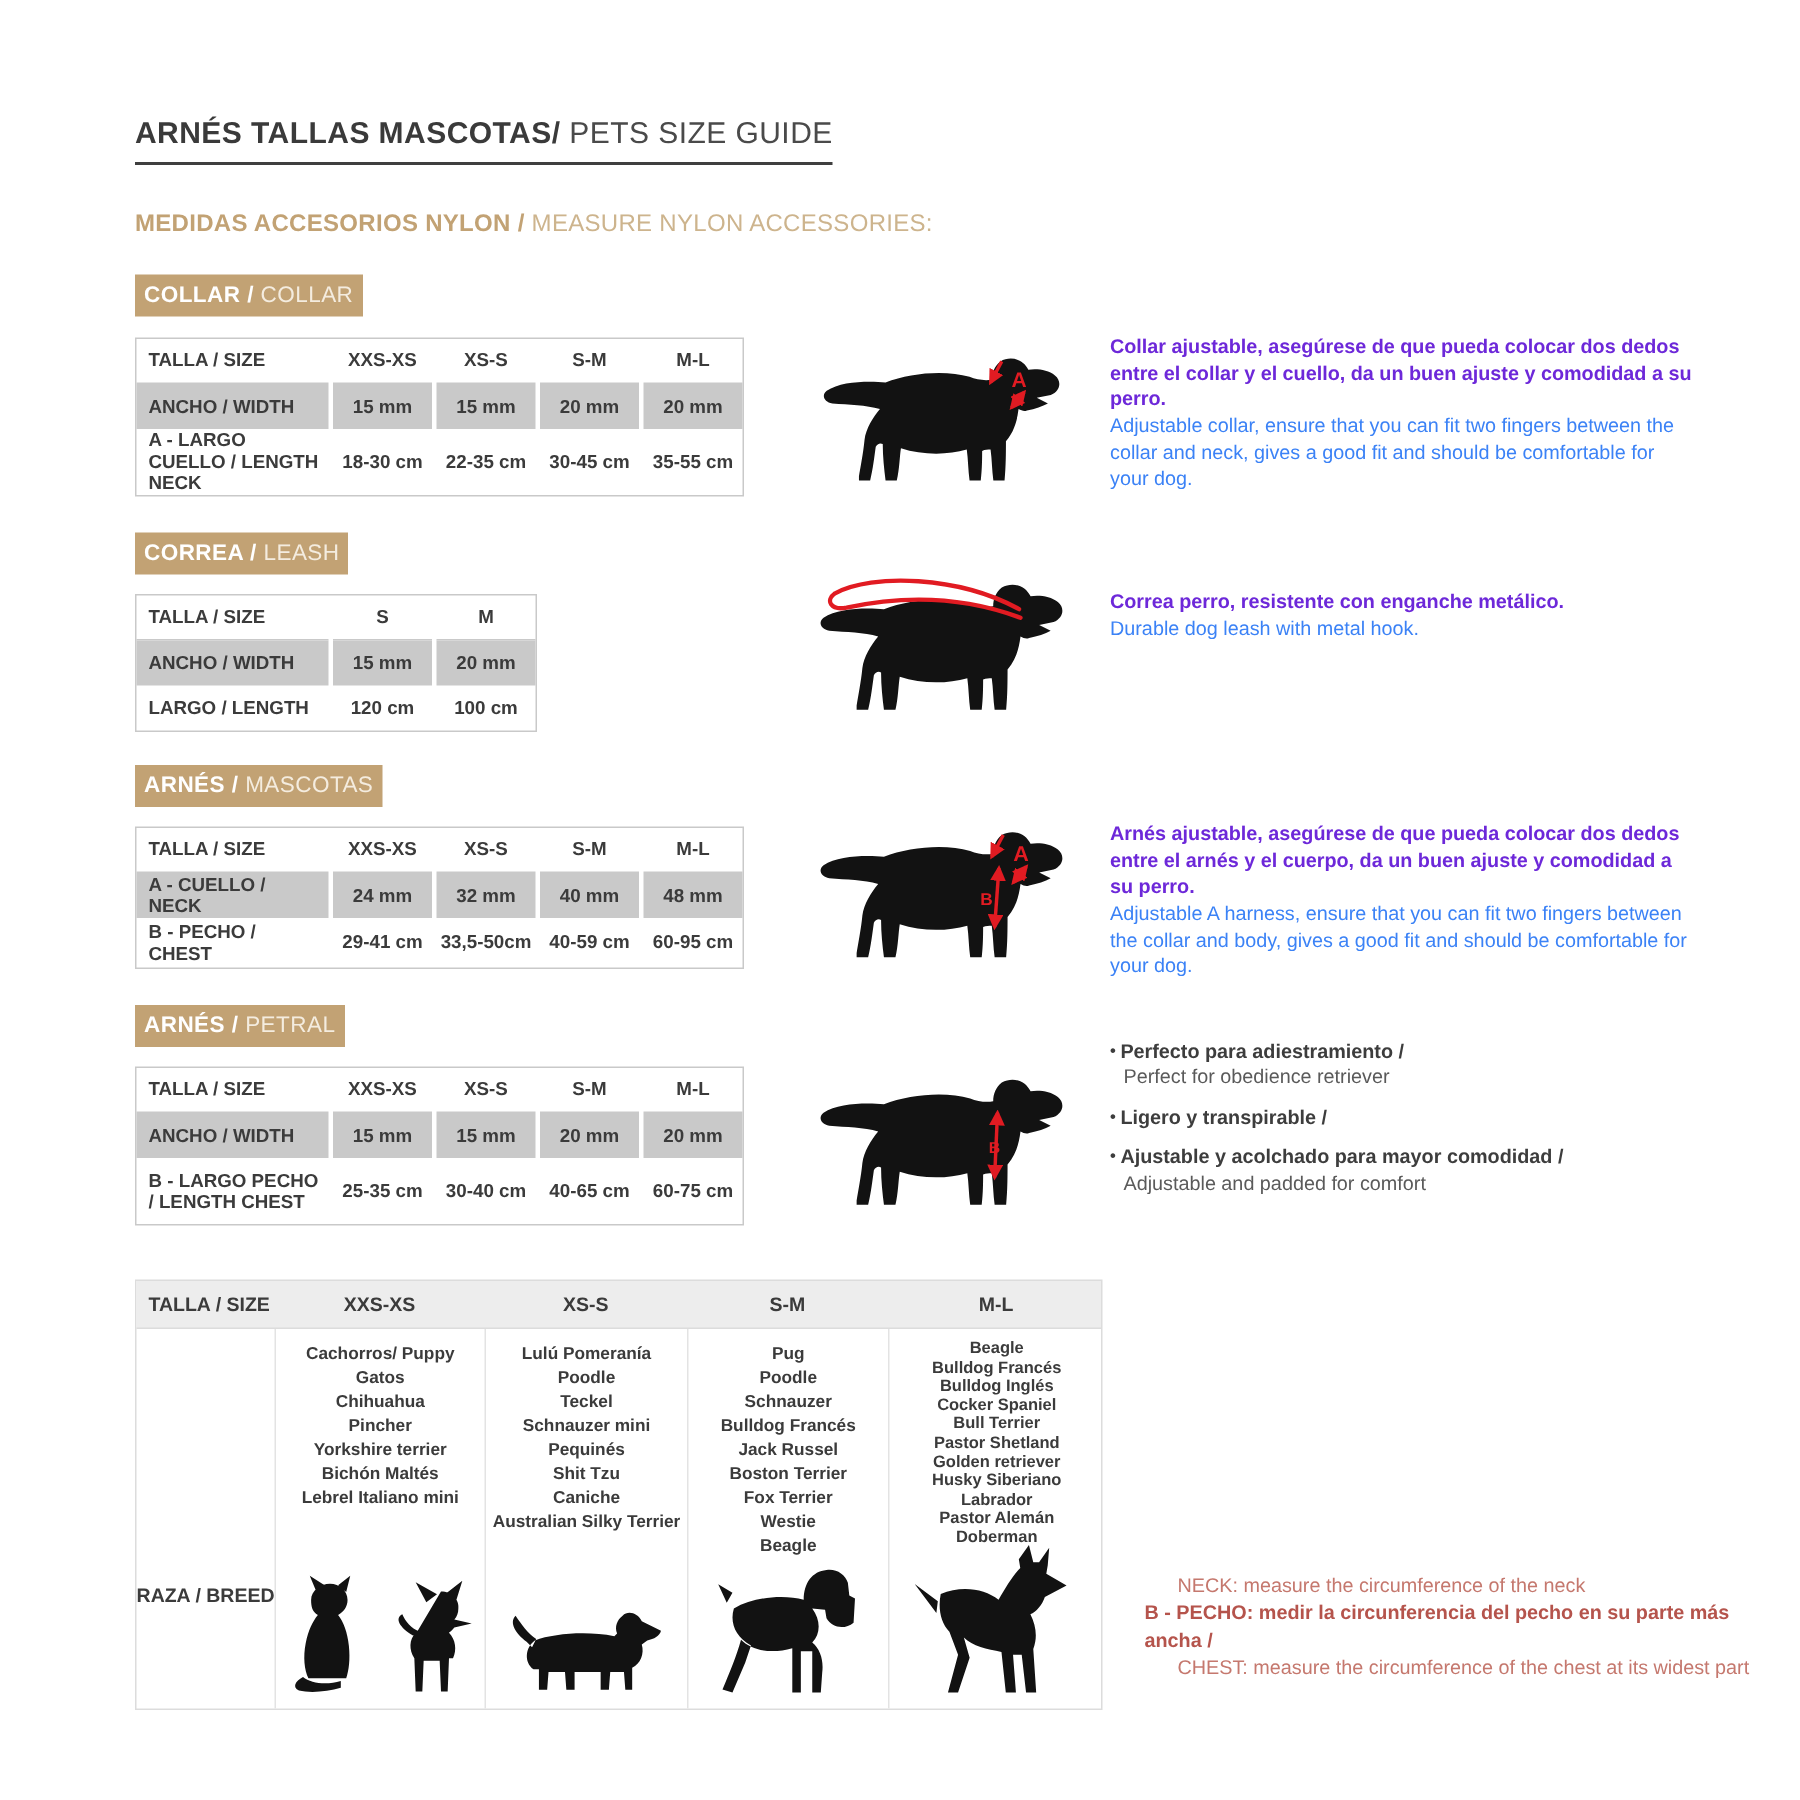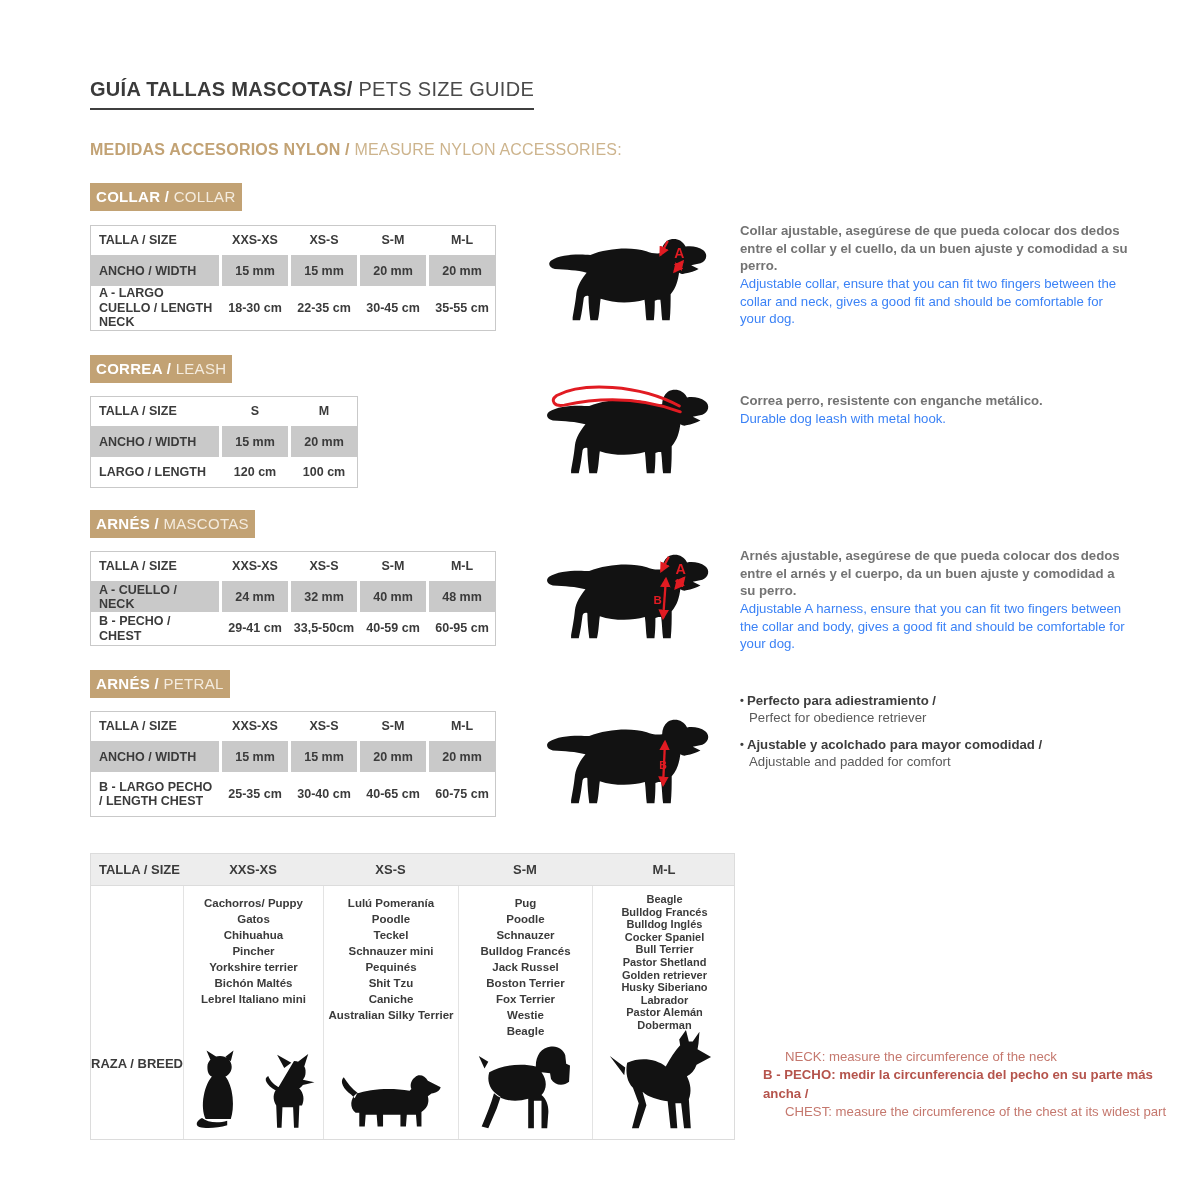--- a/index.html
+++ b/index.html
@@ -27,21 +27,21 @@
   .spec .cell{display:flex;align-items:center;justify-content:center;font-size:12.5px;font-weight:bold;text-align:center;line-height:1.15;color:#3b3b3b}
   .spec .lbl{justify-content:flex-start;text-align:left;padding-left:8px;padding-right:4px}
   .spec .hd{height:30px;border-bottom:1px solid var(--table-border,#c9c9c9)}
   .spec .sh{height:30px;background:var(--row-gray,#c9c9c9)}
   .spec .bt{min-height:30px}
   .spec.tall-last .bt{min-height:44px}
   .spec.mid-last .bt{min-height:33px}
 
   
   .desc{width:388px;font-size:13.2px;line-height:1.34}
-  .desc .es{font-weight:bold;color:#737373}
+  .desc .es{font-weight:bold;color:#6d28d9}
   .desc .en{font-weight:normal;color:#3b82f6}
 
   .bullets{width:400px;font-size:13.2px;line-height:1.32}
   .bullet{margin-bottom:9px}
   .bullet .es{font-weight:bold;color:#3d3d3d}
   .bullet .es::before{content:"• ";font-size:11px;vertical-align:1px}
   .bullet .en{font-weight:normal;color:#5a5a5a;padding-left:9px}
 
   
   .breeds{left:90px;top:853px;width:645px;height:287px;border:1px solid var(--breeds-border,#dcdcdc);background:#fff}
@@ -67,21 +67,21 @@
 
 <svg width="0" height="0" style="position:absolute" aria-hidden="true">
   <defs>
     <path id="dog-body" d="M112,42 C95,37 70,39 52,46 C40,45 20,45 10,52 C6,55 8,60 14,61 C26,62 38,62 48,65 C43,71 38,79 37,87 C36,97 34,107 33,113 L33,116 L41,116 C43,108 44,99 45,92 C46,90 48,89 50,90 C50,99 51,108 52,116 L60,116 C62,108 62,99 63,93 C78,98 96,98 110,94 C111,101 111,109 112,116 L120,116 C121,108 121,100 121,95 C123,94 125,94 127,94 C128,101 128,109 129,116 L137,116 C138,106 138,96 138,88 C144,81 146,73 147,65 C149,66 151,67 153,66 C159,65 164,63 168,61 L160,57 L170,55 C177,52 178,45 173,41 C168,37 160,36 154,37 C150,29 141,27 134,31 C130,34 128,39 128,44 C123,45 117,44 112,42 Z"></path>
     <marker id="mred" viewBox="0 0 10 10" refX="8" refY="5" markerWidth="4.6" markerHeight="4.6" orient="auto-start-reverse">
       <path d="M0,0 L10,5 L0,10 Z" fill="#e11b22"></path>
     </marker>
   </defs>
 </svg>
 
-<h1 class="abs page-title"><span class="es">GUÍA TALLAS MASCOTAS/</span><span class="en"> PETS SIZE GUIDE</span></h1>
+<h1 class="abs page-title"><span class="es">ARNÉS TALLAS MASCOTAS/</span><span class="en"> PETS SIZE GUIDE</span></h1>
 
 <div class="abs subtitle"><span class="es">MEDIDAS ACCESORIOS NYLON /</span><span class="en"> MEASURE NYLON ACCESSORIES:</span></div>
 
 <div class="abs" style="left:90px;top:183px">
   <div class="badge"><span class="es">COLLAR /</span><span class="en"> COLLAR</span></div>
 </div>
 
 <div class="abs spec cols5 tall-last" style="left:90px;top:225px">
   <div class="cell hd lbl">TALLA / SIZE</div>
   <div class="cell hd">XXS-XS</div>
@@ -201,20 +201,21 @@
   <line x1="131" y1="52" x2="129" y2="97" stroke="#e11b22" stroke-width="2.4" marker-start="url(#mred)" marker-end="url(#mred)"></line>
   <text x="125" y="80" font-size="11" font-weight="bold" fill="#e11b22">B</text>
 </svg>
 
 <div class="abs bullets" style="left:740px;top:692px">
   <div class="bullet">
     <div class="es">Perfecto para adiestramiento /</div>
     <div class="en">Perfect for obedience retriever</div>
   </div>
   <div class="bullet">
+    <div class="es">Ligero y transpirable /</div>
   </div>
   <div class="bullet">
     <div class="es">Ajustable y acolchado para mayor comodidad /</div>
     <div class="en">Adjustable and padded for comfort</div>
   </div>
 </div>
 
 <div class="abs breeds">
   <div class="breeds-header">
     <div class="cell first">TALLA / SIZE</div>

